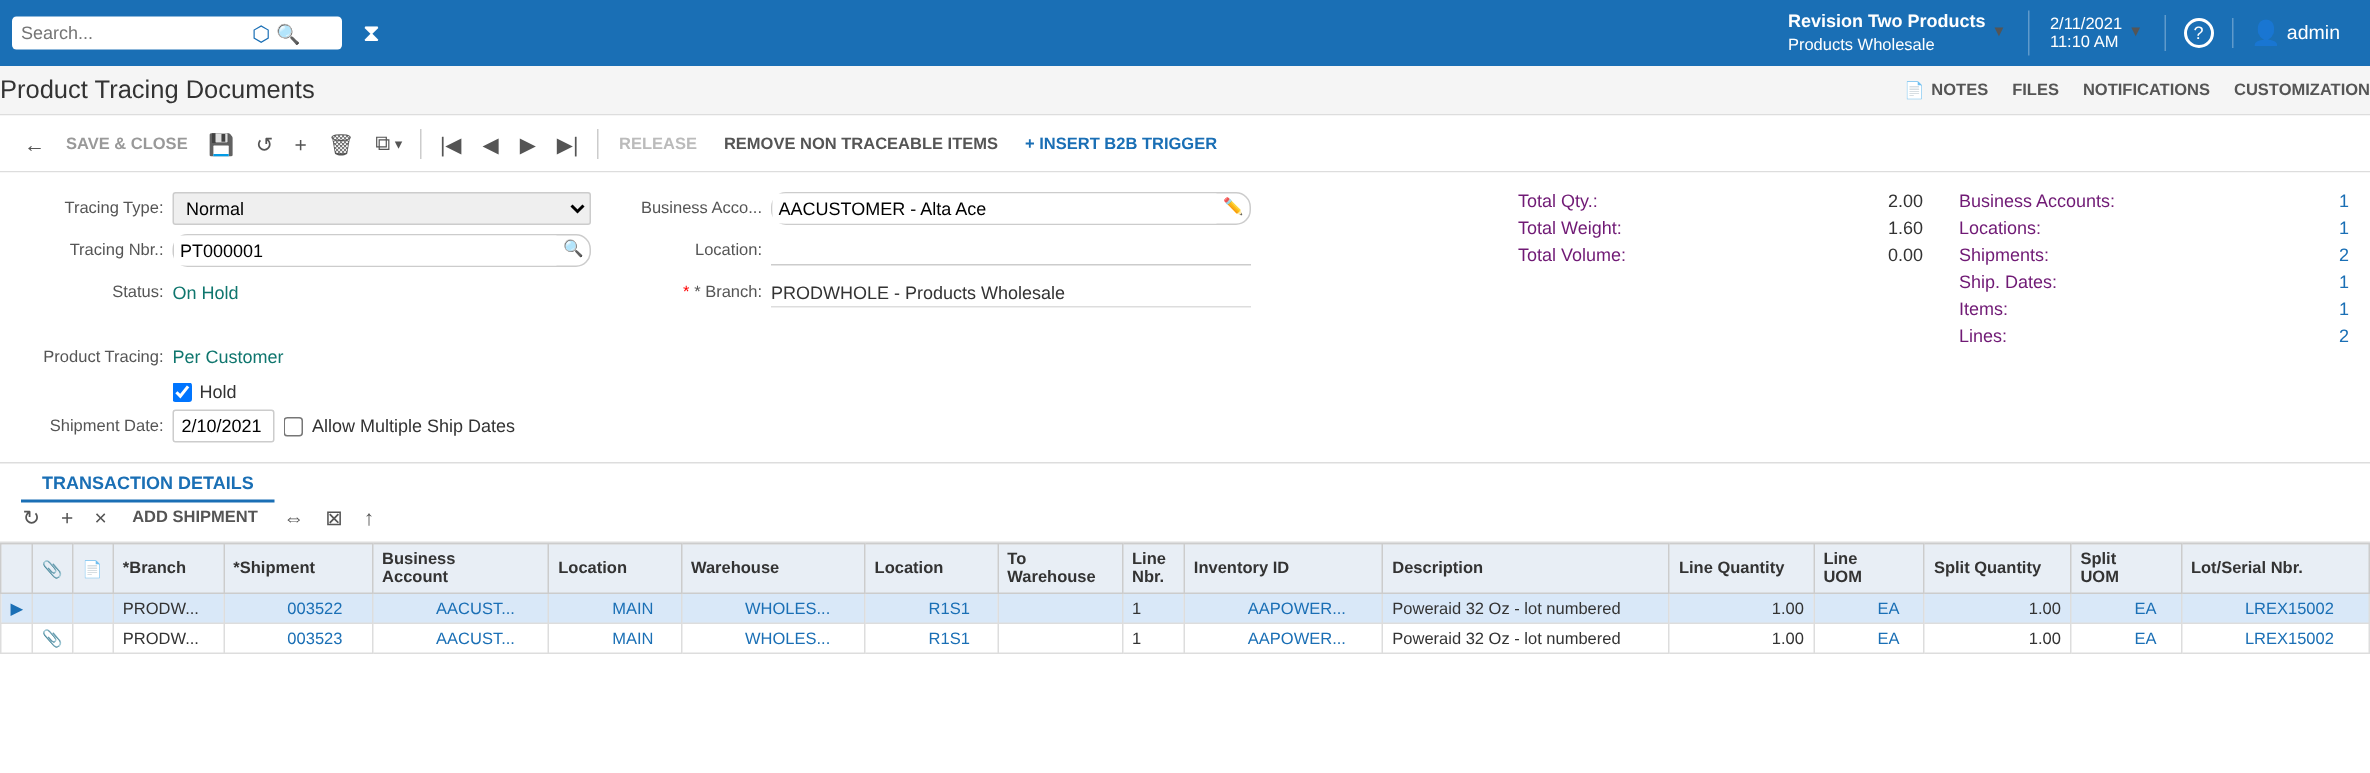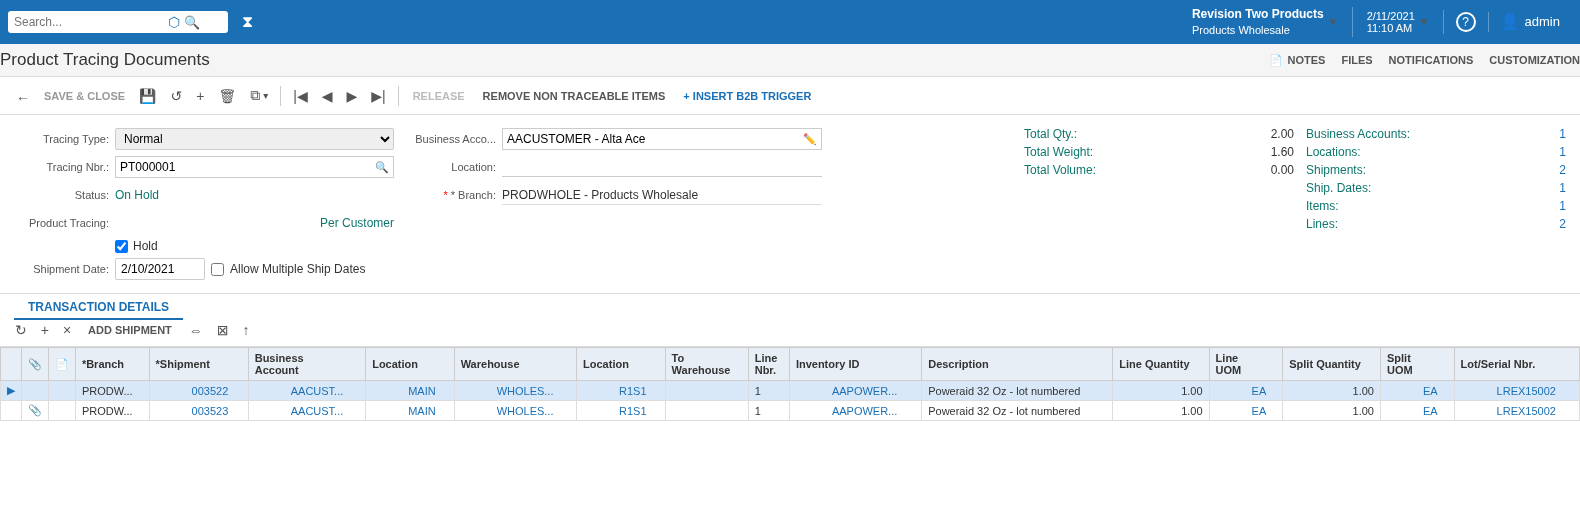--- a/index.html
+++ b/index.html
@@ -174,23 +174,22 @@
     .form-input {
       border: 1px solid #ccc;
       border-radius: 2px;
       padding: 2px 5px;
       font-size: 12px;
       height: 22px;
       flex: 1;
     }
     .form-input-with-icon {
       display: flex;
-      align-items: center;
       border: 1px solid #ccc;
-      border-radius: 0;
+      border-radius: 10px;
       flex: 1;
       height: 22px;
     }
     .form-input-with-icon input {
       border: none;
       outline: none;
       font-size: 12px;
       padding: 2px 4px;
       flex: 1;
       height: 100%;
@@ -231,21 +230,21 @@
       display: flex;
       flex-direction: column;
       gap: 4px;
     }
     .summary-row {
       display: flex;
       justify-content: space-between;
       align-items: center;
       font-size: 12px;
     }
-    .summary-label { color: #0f766e; text-align: right; }
+    .summary-label { color: #701a75; text-align: right; }
     .summary-value { color: #333; font-weight: normal; }
     .summary-value.link { color: #1a6fb5; cursor: pointer; }
 
     
     .checkbox-row {
       display: flex;
       align-items: center;
       gap: 5px;
       margin-left: 101px;
       font-size: 12px;
@@ -422,51 +421,51 @@
   </button>
   <button class="toolbar-btn action-btn">
     <span>REMOVE NON TRACEABLE ITEMS</span>
   </button>
   <button class="toolbar-btn insert-btn">
     <span>+ INSERT B2B TRIGGER</span>
   </button>
 </div>
 
 <div class="form-area">
-  <div style="display:grid; grid-template-columns: 380px 1fr 270px 260px; gap:0 12px;">
+  <div style="display:grid; grid-template-columns: 380px 1fr 270px 260px; gap:0 24px;">
 
     <div>
       <div class="form-row">
         <span class="form-label">Tracing Type:</span>
         <select class="form-select">
           <option>Normal</option>
         </select>
       </div>
       <div class="form-row" style="margin-top:4px;">
         <span class="form-label">Tracing Nbr.:</span>
         <div class="form-input-with-icon">
           <input type="text" value="PT000001" style="">
           <span class="icon-btn">🔍</span>
         </div>
       </div>
       <div class="form-row" style="margin-top:4px;">
         <span class="form-label">Status:</span>
         <span class="form-value">On Hold</span>
       </div>
-      <div class="form-row" style="margin-top:4px;justify-content:space-between;">
+      <div class="form-row" style="margin-top:19px;">
         <span class="form-label">Product Tracing:</span>
         <span class="form-value">Per Customer</span>
       </div>
       <div class="checkbox-row" style="margin-top:4px;">
         <input type="checkbox" checked="" style="">
         <span>Hold</span>
       </div>
       <div class="form-row" style="margin-top:4px;">
         <span class="form-label">Shipment Date:</span>
-        <input type="text" class="form-input" style="width: 90px; flex: 0 0 auto;" value="2/10/2021">
+        <input type="text" class="form-input" style="width: 68px; flex: 0 0 auto;" value="2/10/2021">
         <input type="checkbox" style="">
         <span>Allow Multiple Ship Dates</span>
       </div>
     </div>
 
     <div>
       <div class="form-row">
         <span class="form-label" style="min-width:90px;">Business Acco...</span>
         <div class="form-input-with-icon" style="max-width:320px;">
           <input type="text" value="AACUSTOMER - Alta Ace" style="">

